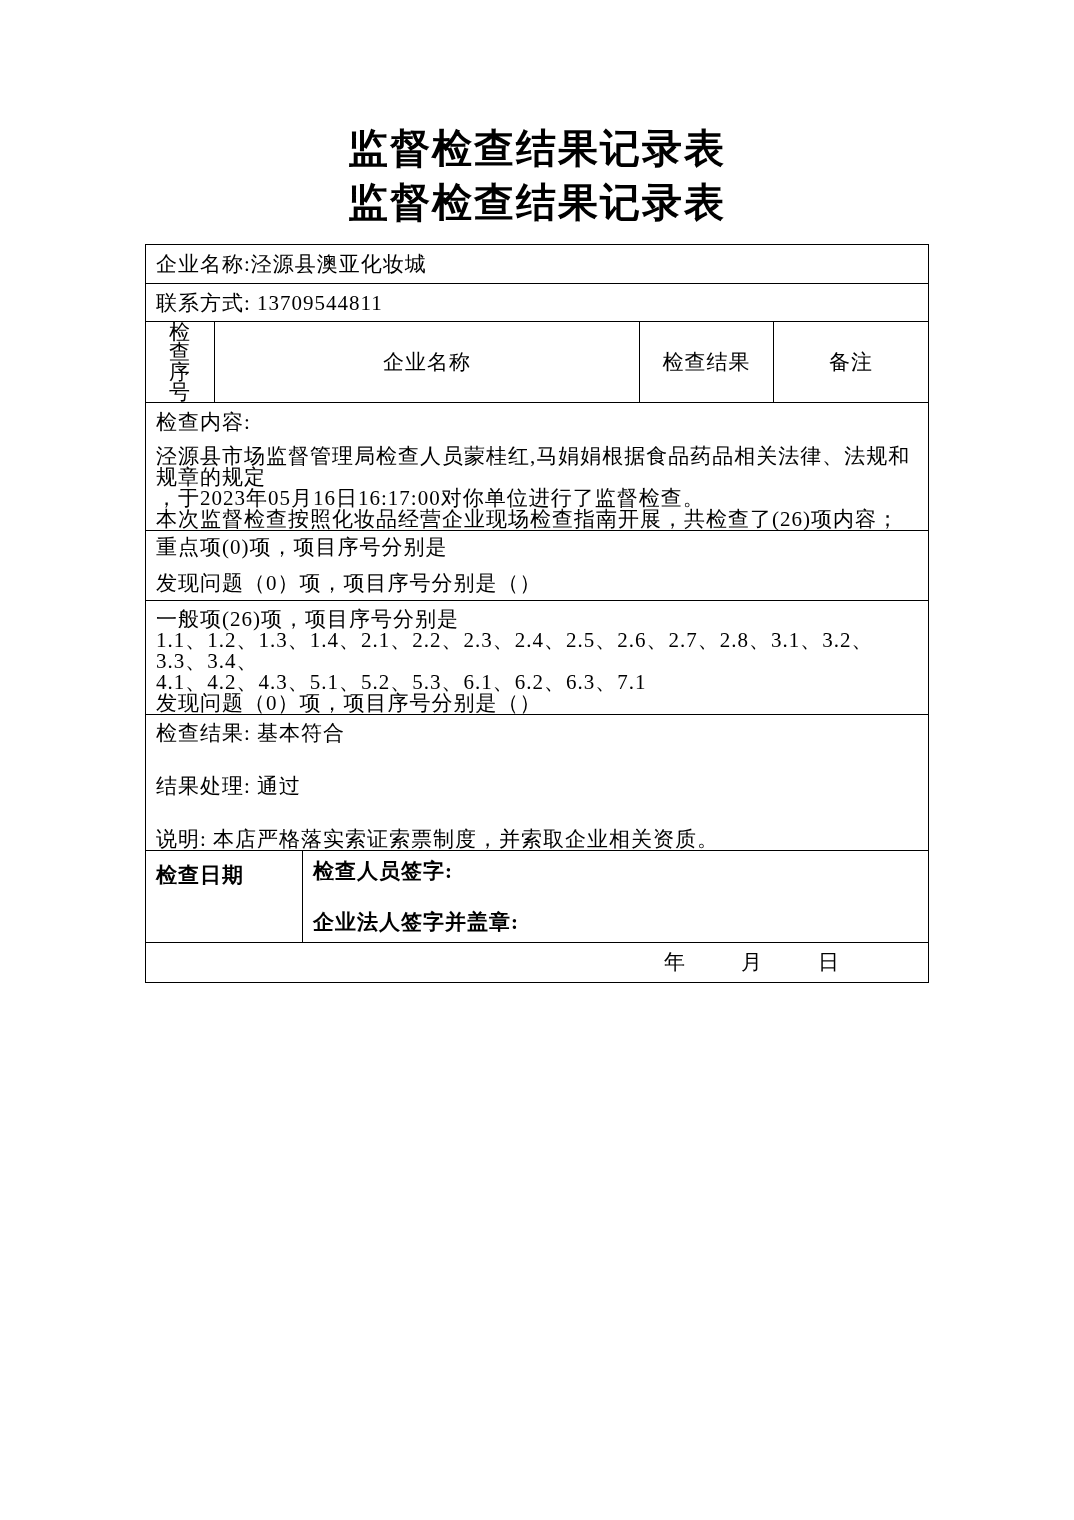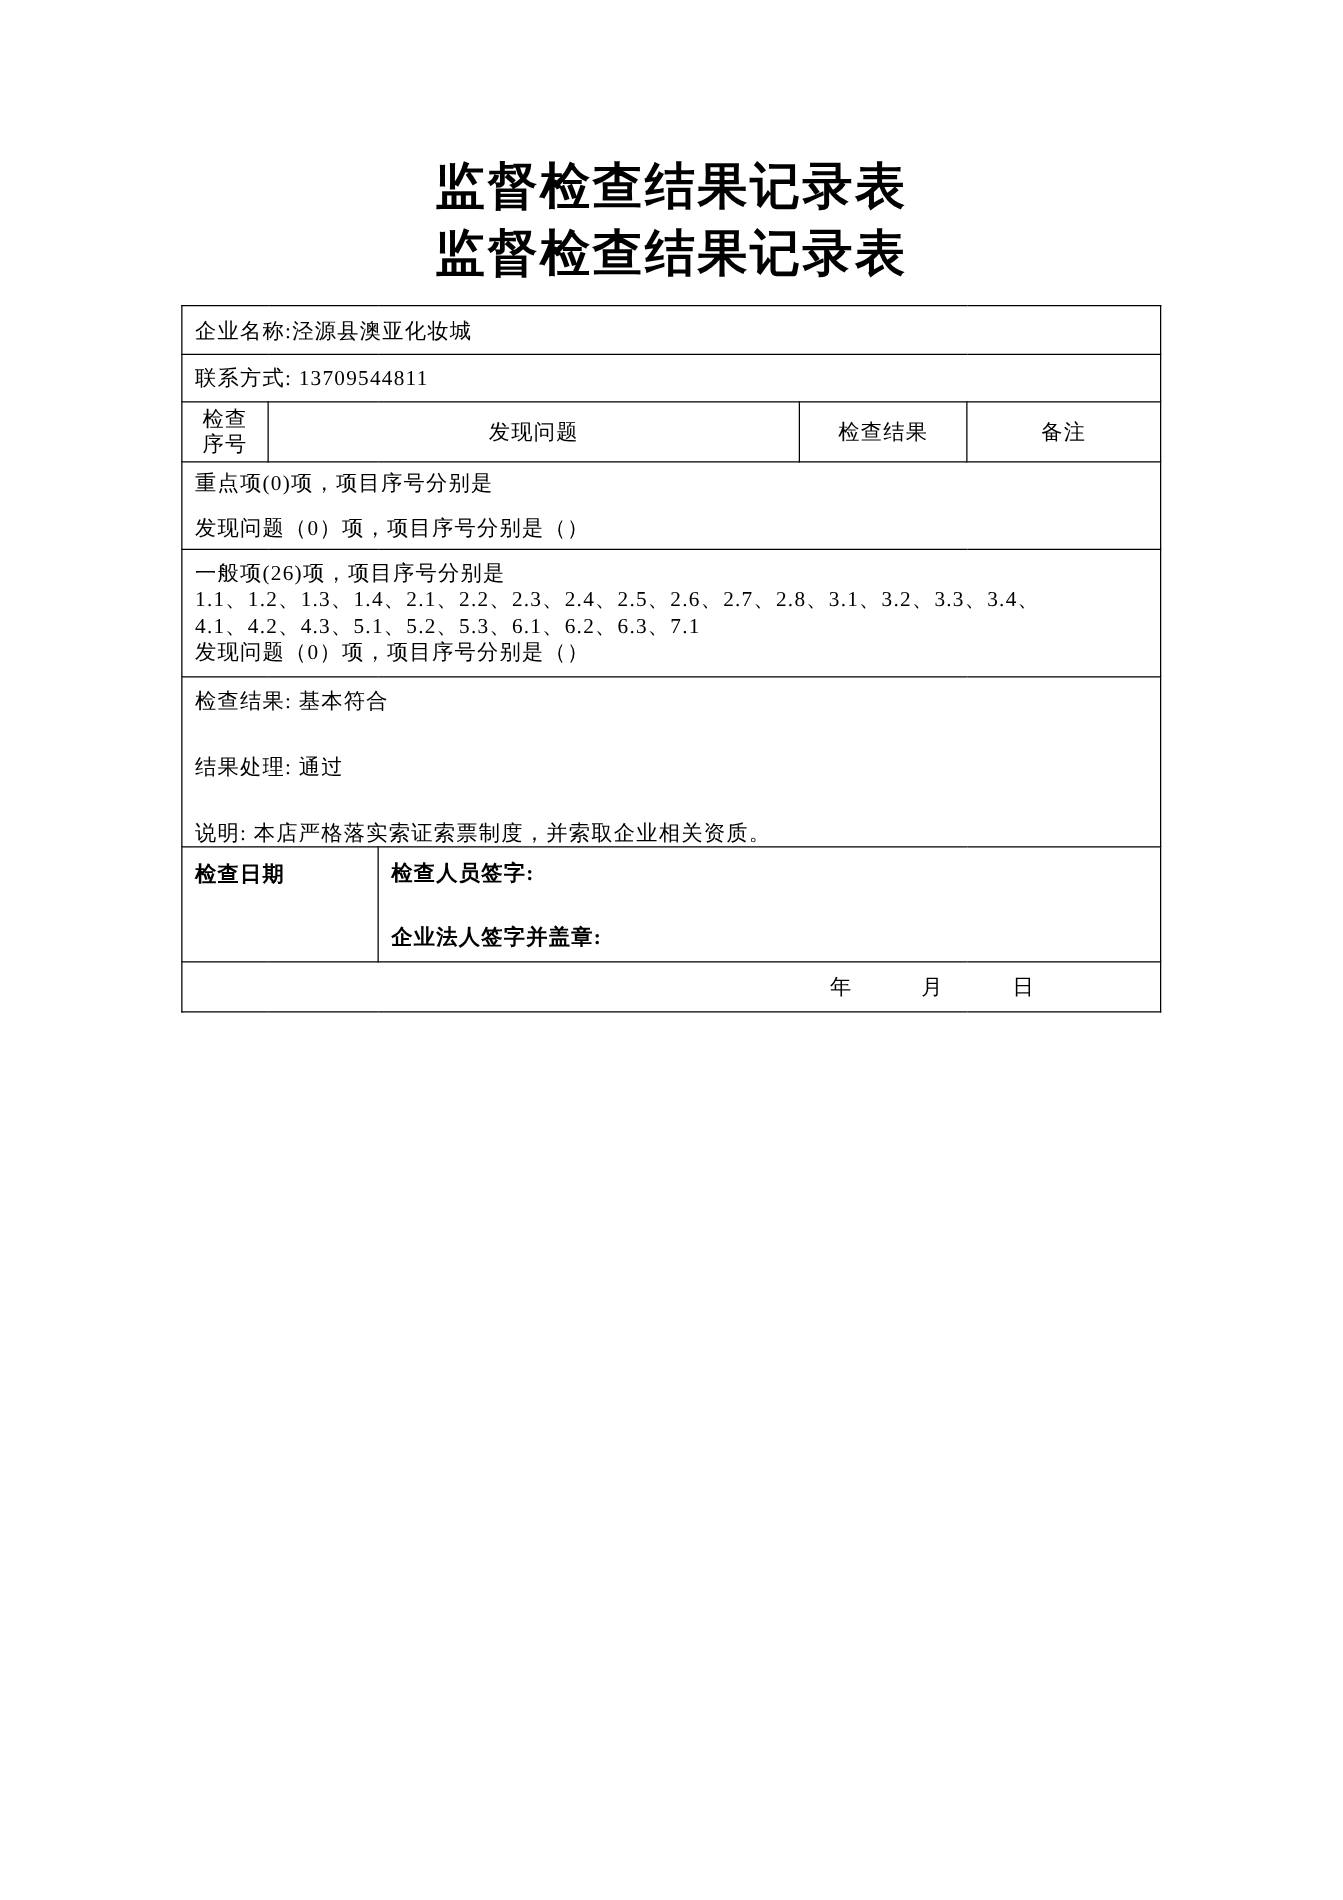--- a/index.html
+++ b/index.html
@@ -24,21 +24,21 @@
   }
   .doc-title.first { padding-top: 122px; }
   table.form {
     border-collapse: collapse;
     table-layout: fixed;
     width: 783px;
     margin: 14px auto 0 auto;
   }
   td {
     border: 1px solid #000000;
-    font-size: 17px;
+    font-size: 21px;
     letter-spacing: 1px;
     padding: 0 10px;
     vertical-align: middle;
     overflow: hidden;
   }
   td.center { text-align: center; }
   td.vtop { vertical-align: top; }
   .seq-head {
     text-align: center;
     padding: 0 5px;
@@ -85,25 +85,33 @@
 
 
     <tr style="height:38px">
       <td colspan="5">联系方式: 13709544811</td>
     </tr>
 
     <tr style="height:48px">
       <td>
         <div class="seq-head">检查序号</div>
       </td>
-      <td colspan="2" class="center">发现问题</td>
+      <td colspan="2" class="center">企业名称</td>
       <td class="center">检查结果</td>
       <td class="center">备注</td>
     </tr>
 
+    <tr style="height:118px">
+      <td colspan="5" class="vtop pt9">
+        <div class="line">检查内容:</div>
+        <div class="line gap13">泾源县市场监督管理局检查人员蒙桂红,马娟娟根据食品药品相关法律、法规和规章的规定</div>
+        <div class="line">，于2023年05月16日16:17:00对你单位进行了监督检查。</div>
+        <div class="line">本次监督检查按照化妆品经营企业现场检查指南开展，共检查了(26)项内容；</div>
+      </td>
+    </tr>
 
     <tr style="height:70px">
       <td colspan="5" class="vtop pt6">
         <div class="line">重点项(0)项，项目序号分别是</div>
         <div class="line gap15">发现问题（0）项，项目序号分别是（）</div>
       </td>
     </tr>
 
     <tr style="height:102px">
       <td colspan="5" class="vtop pt8">

